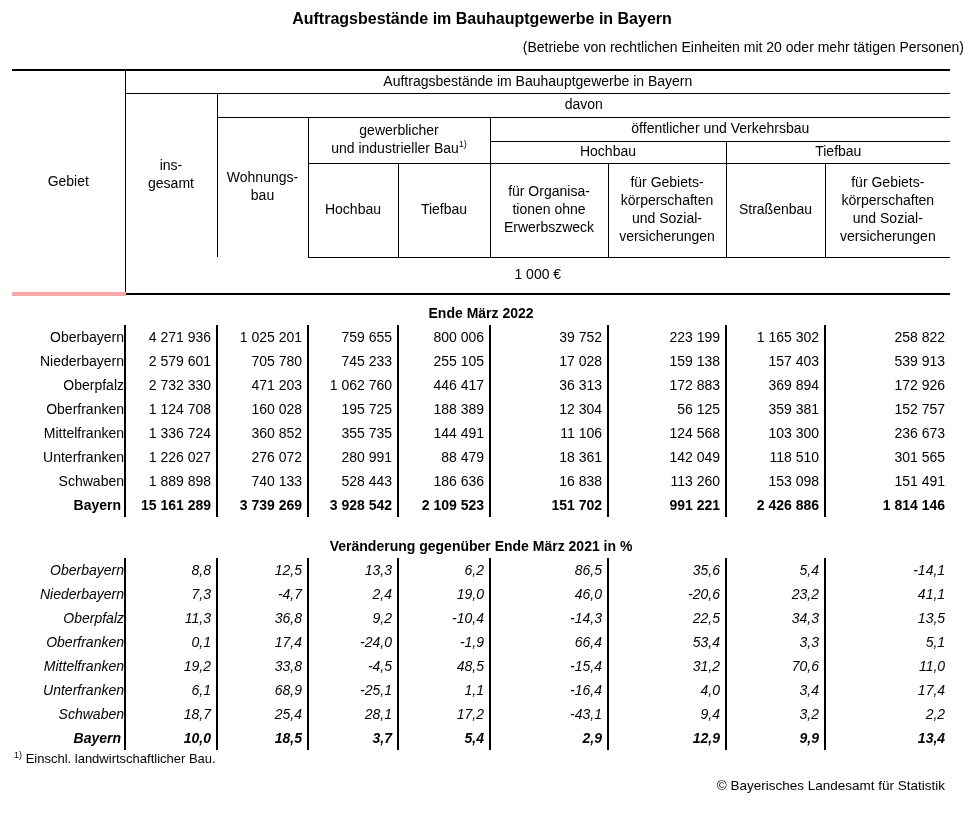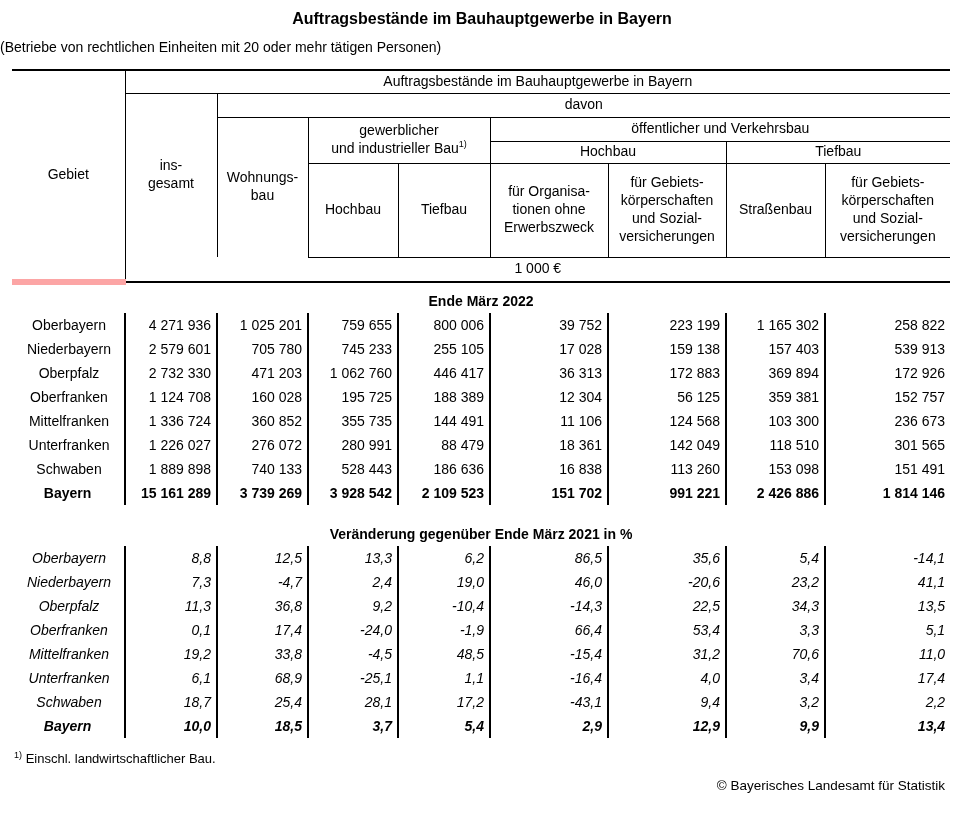--- a/index.html
+++ b/index.html
@@ -5,47 +5,47 @@
   html, body { margin:0; padding:0; }
   body {
     width:964px; height:815px; background:#ffffff; color:#000;
     font-family:"Liberation Sans", sans-serif; position:relative; overflow:hidden;
   }
   .page-title {
     position:absolute; top:10px; left:0; width:964px; text-align:center;
     font-size:16px; font-weight:bold;
   }
   .page-subtitle {
-    position:absolute; top:39px; left:0; width:964px; text-align:left;
+    position:absolute; top:39px; left:0; width:964px; text-align:right;
     font-size:14px;
   }
   table.orders {
     position:absolute; left:12px; top:69px; width:938px;
     border-collapse:collapse; table-layout:fixed;
     border-top:2px solid #000;
   }
   th, td { padding:0; margin:0; font-size:14px; font-weight:normal; vertical-align:middle; text-align:center; }
   thead th { line-height:1.28; }
   .multiline { white-space:pre-line; }
   sup { font-size:9px; vertical-align:super; line-height:0; }
 
   .hr1 { height:23px; } .hr2 { height:24px; } .hr3 { height:24px; }
-  .hr4 { height:22px; } .hr5 { height:94px; } .hr6 { height:25px; }
+  .hr4 { height:22px; } .hr5 { height:94px; } .hr6 { height:37px; }
 
   .b-r { border-right:1px solid #000;margin-left:16px; }
   .b-b { border-bottom:1px solid #000; }
-  .gebiet-cell { border-right:1px solid #000; border-bottom:6px solid #fca5a5; }
+  .gebiet-cell { border-right:1px solid #000; border-bottom:4px solid #fca5a5; }
   .unit-cell { border-bottom:2px solid #000; }
 
   .section-heading-row { height:41px; }
   .section-heading-row.first { height:31px; }
   .section-heading { font-weight:bold; vertical-align:bottom; padding-bottom:4px; }
 
   .data-row { height:24px; }
-  .data-row .row-label { text-align:center; padding-left:2px; border-right:2px solid #000; }
+  .data-row .row-label { text-align:right; padding-left:2px; border-right:2px solid #000; }
   .data-row .cell-value { text-align:right; padding-right:5px; border-right:2px solid #000; }
   .data-row .cell-value.last { border-right:none; }
   .data-row.italic td { font-style:italic; }
   .data-row.total td { font-weight:bold; }
   .data-row.total .row-label { padding-right:3px; }
 
   .footnote { position:absolute; left:14px; top:751px; font-size:13px; }
   .copyright { position:absolute; right:19px; top:778px; font-size:13.5px; text-align:right; }
 </style>
 </head>

